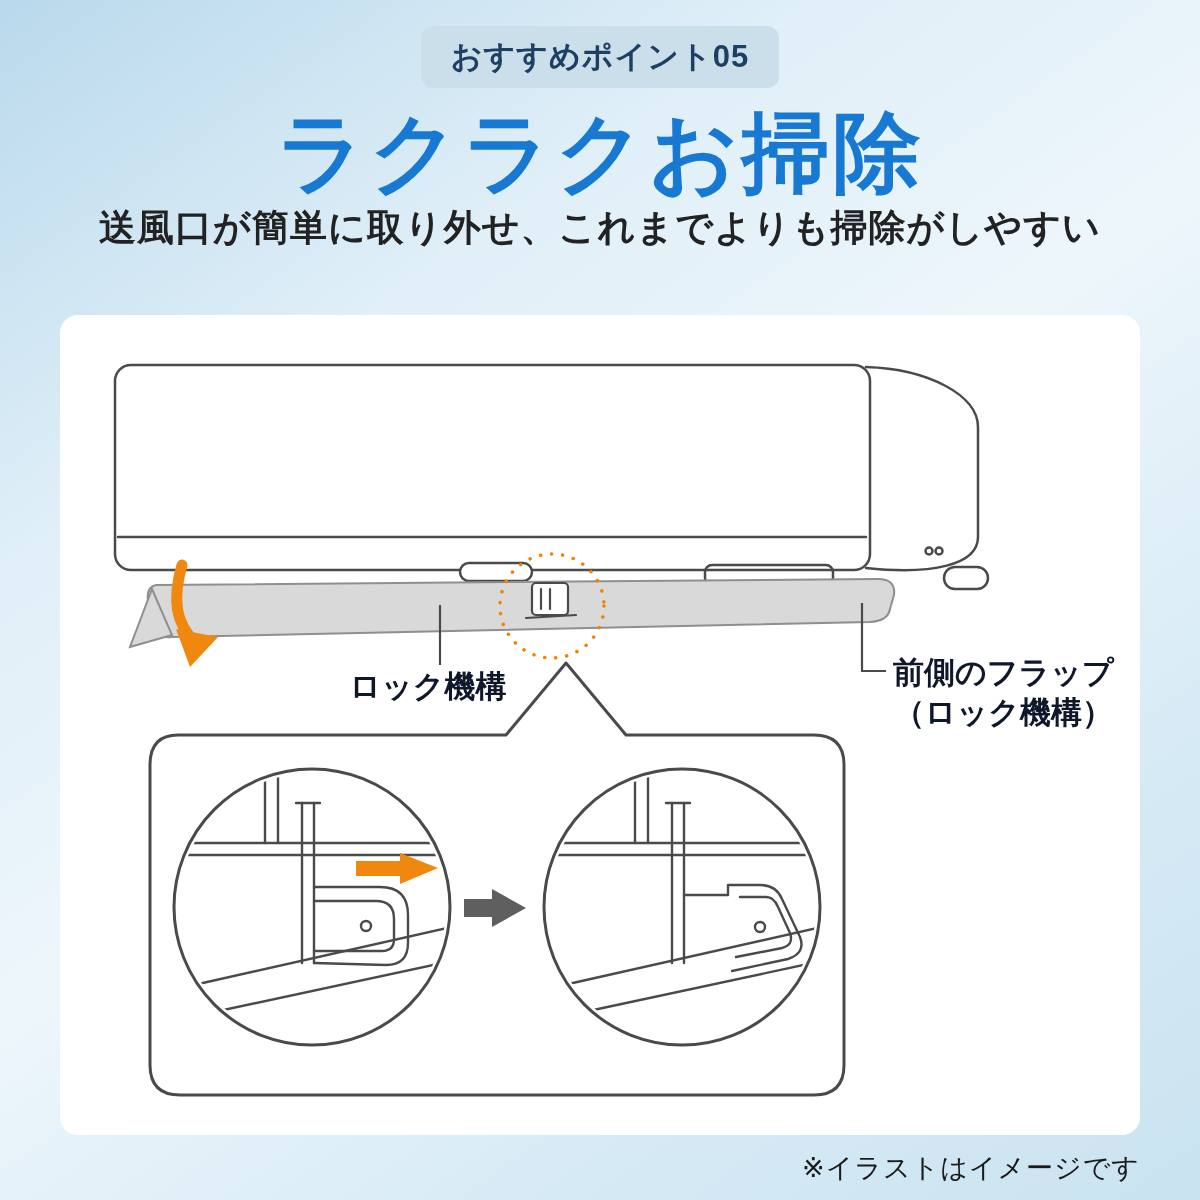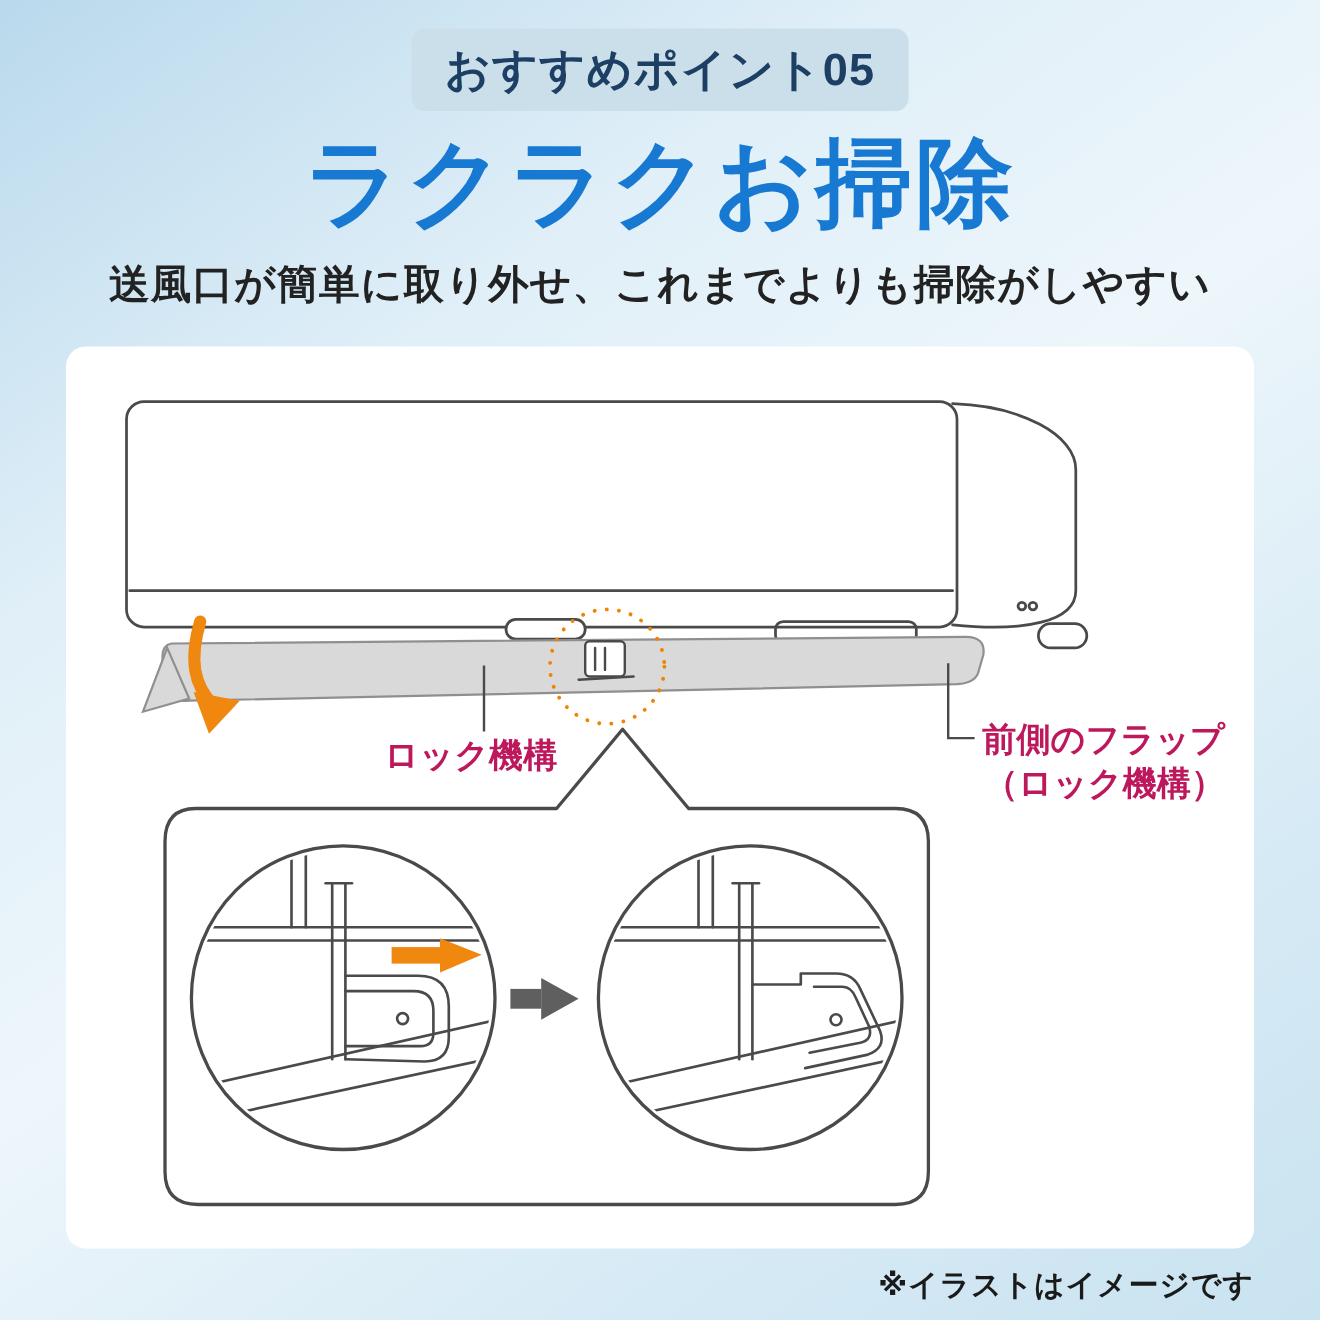--- a/index.html
+++ b/index.html
@@ -15,36 +15,36 @@
     position: relative;
   }
   .header {
     text-align: center;
     padding-top: 26px;
   }
   .badge {
     display: inline-block;
     background: #cbdfeb;
     color: #1c3f63;
-    font-size: 41px;
+    font-size: 31px;
     font-weight: 700;
     padding: 10px 30px;
     border-radius: 12px;
     letter-spacing: 1px;
   }
   .main-title {
     margin: 16px 0 0 0;
     font-size: 88px;
     font-weight: 800;
     color: #1879d2;
     letter-spacing: 3px;
     line-height: 1.12;
   }
   .subtitle {
-    margin: 18px 0 0 0;
+    margin: 0 0 0 0;
     font-size: 37px;
     font-weight: 700;
     color: #222222;
     letter-spacing: 1px;
   }
   .panel {
     position: absolute;
     left: 60px;
     top: 315px;
     width: 1080px;
@@ -54,49 +54,49 @@
   }
   .panel svg {
     position: absolute;
     left: 0;
     top: 0;
     width: 1080px;
     height: 820px;
   }
   .diagram-label {
     position: absolute;
-    color: #be185d;
+    color: #0f172a;
     font-size: 31px;
     font-weight: 600;
     line-height: 1.3;
     white-space: nowrap;
   }
   .label-lock {
     left: 268px;
     top: 352px;
     width: 200px;
     text-align: center;
   }
   .label-flap {
     left: 833px;
     top: 338px;
-    text-align: right;
+    text-align: center;
   }
   .label-unlock {
     left: 512px;
     top: 716px;
     width: 220px;
     text-align: center;
   }
   .footnote {
     position: absolute;
     right: 60px;
     top: 1150px;
     font-size: 27px;
-    font-weight: 700;
+    font-weight: 400;
     color: #1a1a1a;
     letter-spacing: 1px;
   }
 </style>
 </head>
 <body>
 
 <div class="header">
   <div class="badge">おすすめポイント05</div>
   <h1 class="main-title">ラクラクお掃除</h1>

